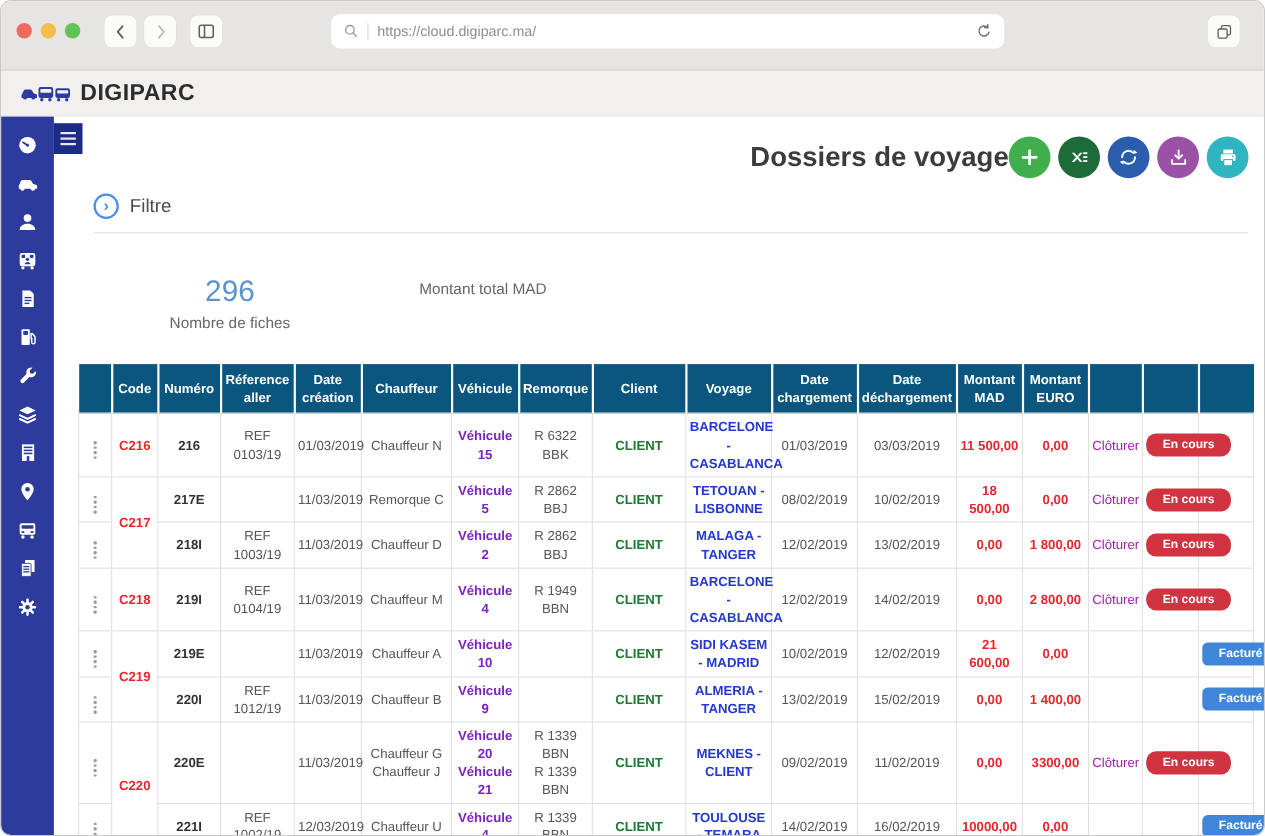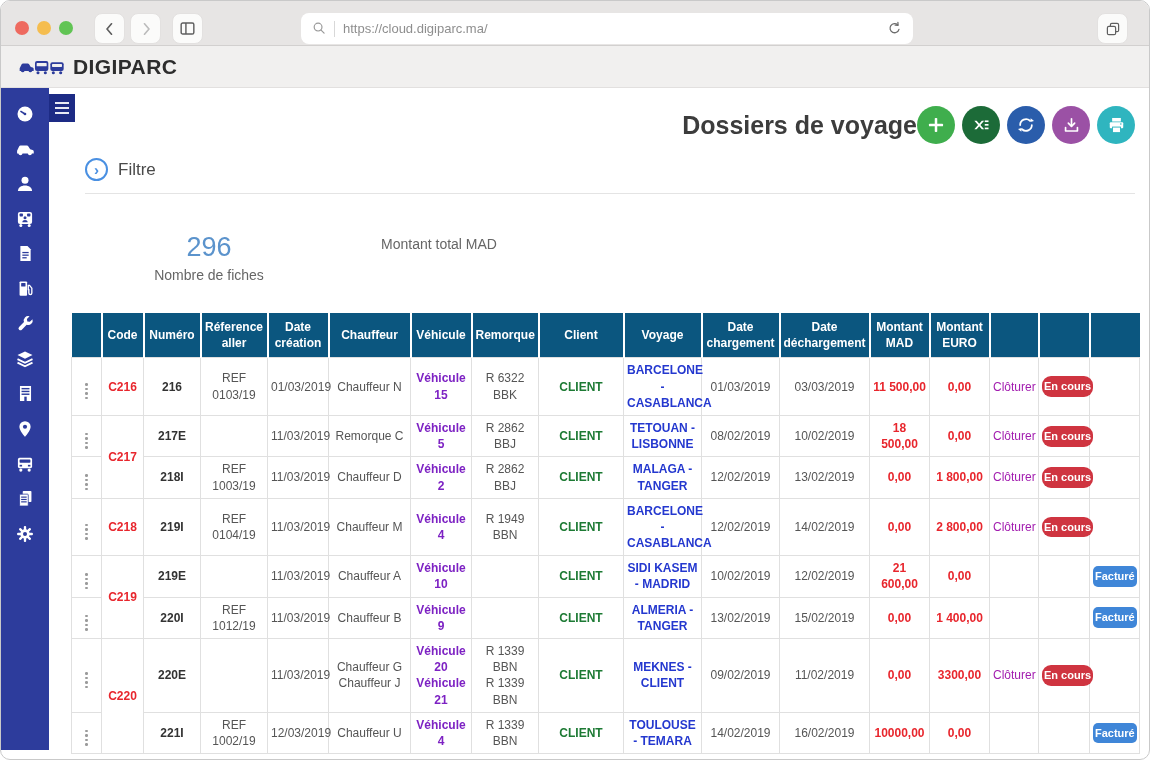--- a/index.html
+++ b/index.html
@@ -1,20 +1,20 @@
 <!DOCTYPE html>
 <html><head>
 <meta charset="utf-8">
 <style>
   * { margin:0; padding:0; box-sizing:border-box; }
   html,body { background:#fff; font-family:"Liberation Sans", sans-serif; }
   .window { position:relative; width:1150px; height:760px; border:1px solid #c9c9c9; border-radius:10px; overflow:hidden; background:#fff; }
 
   
-  .chrome { position:relative; height:45px; background:#e7e5e4; border-bottom:1px solid #d2d0cf; }
+  .chrome { position:relative; height:63px; background:#e7e5e4; border-bottom:1px solid #d2d0cf; }
   .lights { position:absolute; left:14px; top:20px; display:flex; gap:8px; }
   .light { width:14px; height:14px; border-radius:50%; }
   .l-red{background:#ee6a5f;} .l-yellow{background:#f5bd4f;} .l-green{background:#61c454;}
   .chrome-btn { position:absolute; top:12px; width:31px; height:31px; background:#fbfbfa; border:1px solid #e3e1e0; border-radius:8px; display:flex; align-items:center; justify-content:center; }
   .urlbar { position:absolute; left:300px; top:12px; width:612px; height:31px; background:#fff; border-radius:8px; display:flex; align-items:center; padding:0 10px; }
   .url-sep { width:1px; height:16px; background:#d8d8d8; margin:0 8px 0 6px; }
   .url-text { font-size:13px; color:#8e8e8e; flex:1; }
 
   
   .appbar { height:42px; background:#f1f0ef; border-bottom:1px solid #e2e0df; display:flex; align-items:center; padding-left:18px; gap:8px; }
@@ -50,21 +50,21 @@
   thead th:last-child { border-right:none; }
   tbody td { border:1px solid #e0e0e0; font-size:12px; color:#555; text-align:center; padding:4px 3px; height:39px; line-height:1.35; background:#fff; }
   td.c-code { color:#e8262d; font-weight:700; }
   td.c-num { color:#333; font-weight:700; }
   td.c-veh { color:#7d22c3; font-weight:700; }
   td.c-client { color:#1d7a34; font-weight:700; }
   td.c-voy { color:#2438cf; font-weight:700; }
   td.c-mad, td.c-euro { color:#e8262d; font-weight:700; }
   .link { color:#a21caf; cursor:pointer; }
   .link:empty { display:none; }
-  .badge-red, .badge-blue { display:inline-block; color:#fff; font-size:11px; font-weight:700; padding:3px 2px; white-space:nowrap; }
+  .badge-red, .badge-blue { display:inline-block; color:#fff; font-size:11px; font-weight:700; padding:3px 15px; white-space:nowrap; }
   .badge-red { background:#cf3440; border-radius:9px; }
   .badge-blue { background:#3f86d8; border-radius:5px; }
   .badge-red:empty, .badge-blue:empty { display:none; }
   .kebab { display:inline-flex; flex-direction:column; gap:2px; cursor:pointer; }
   .kebab i { width:2.5px; height:2.5px; border-radius:50%; background:#9b9b9b; }
 </style>
 </head>
 <body>
 
 <div class="window">

